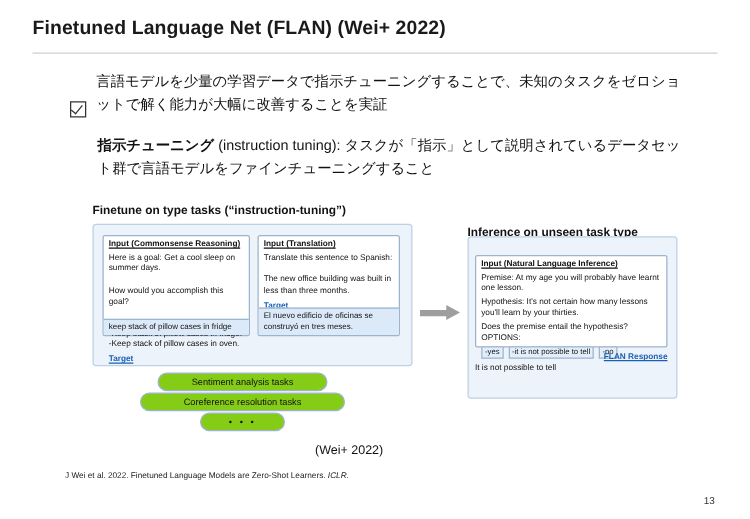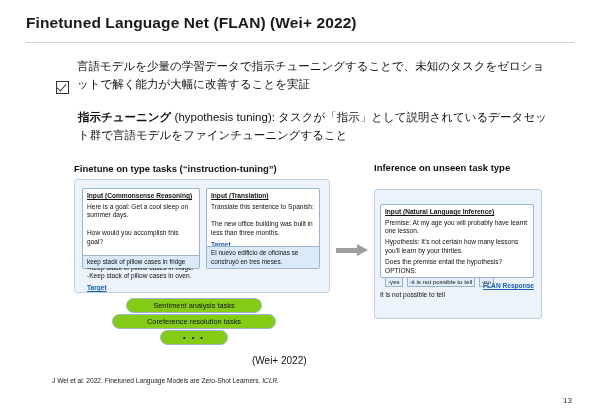--- a/index.html
+++ b/index.html
@@ -111,21 +111,21 @@
     height: 128px;
   }
   .fig-heading {
     position: absolute;
     font-size: 9.5px;
     font-weight: bold;
     color: #111;
     white-space: nowrap;
   }
   .head-left { left: 14px; top: 3px; }
-  .head-right { left: 314px; top: 2px; }
+  .head-right { left: 314px; top: 21px; }
 
   .card {
     position: absolute;
     background: #ffffff;
     border: 1px solid #9db4cd;
     border-radius: 2px;
     font-size: 6.6px;
     line-height: 1.32;
     padding: 3px 4px;
     box-sizing: border-box;
@@ -244,21 +244,21 @@
   <div class="title-rule"></div>
 
   <div class="bullet-block">
     <div class="bullet-row">
       <span class="check-box"></span>
       <span class="bullet-text">言語モデルを少量の学習データで指示チューニングすることで、未知のタスクをゼロショットで解く能力が大幅に改善することを実証</span>
     </div>
   </div>
 
   <div class="sub-block">
-    <b>指示チューニング</b><span> (hypothesis tuning): タスクが「指示」として説明されているデータセット群で言語モデルをファインチューニングすること</span>
+    <b>指示チューニング</b><span> (instruction tuning): タスクが「指示」として説明されているデータセット群で言語モデルをファインチューニングすること</span>
   </div>
 
   <div class="figure">
 
     <div class="fig-heading head-left">Finetune on type tasks (“instruction-tuning”)</div>
     <div class="fig-heading head-right">Inference on unseen task type</div>
 
     <div class="panel panel-left"></div>
     <div class="panel panel-right"></div>
 

